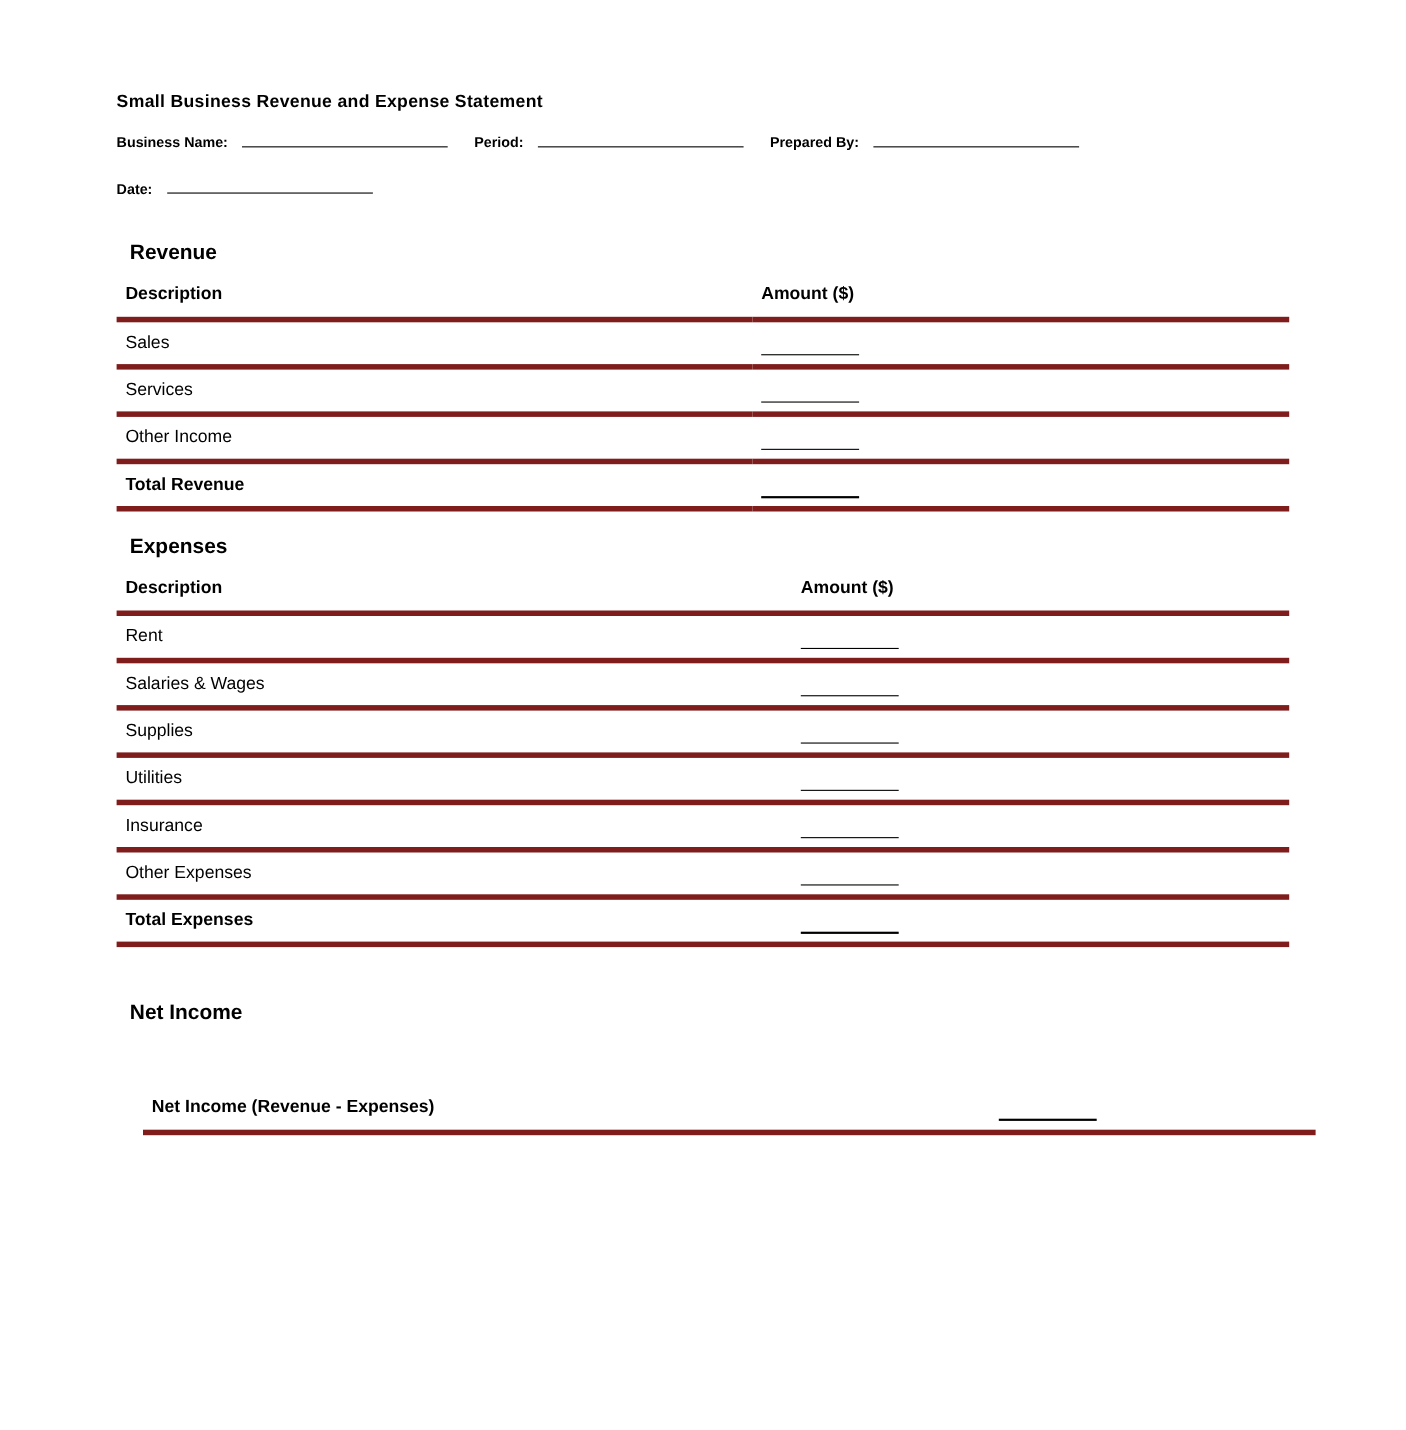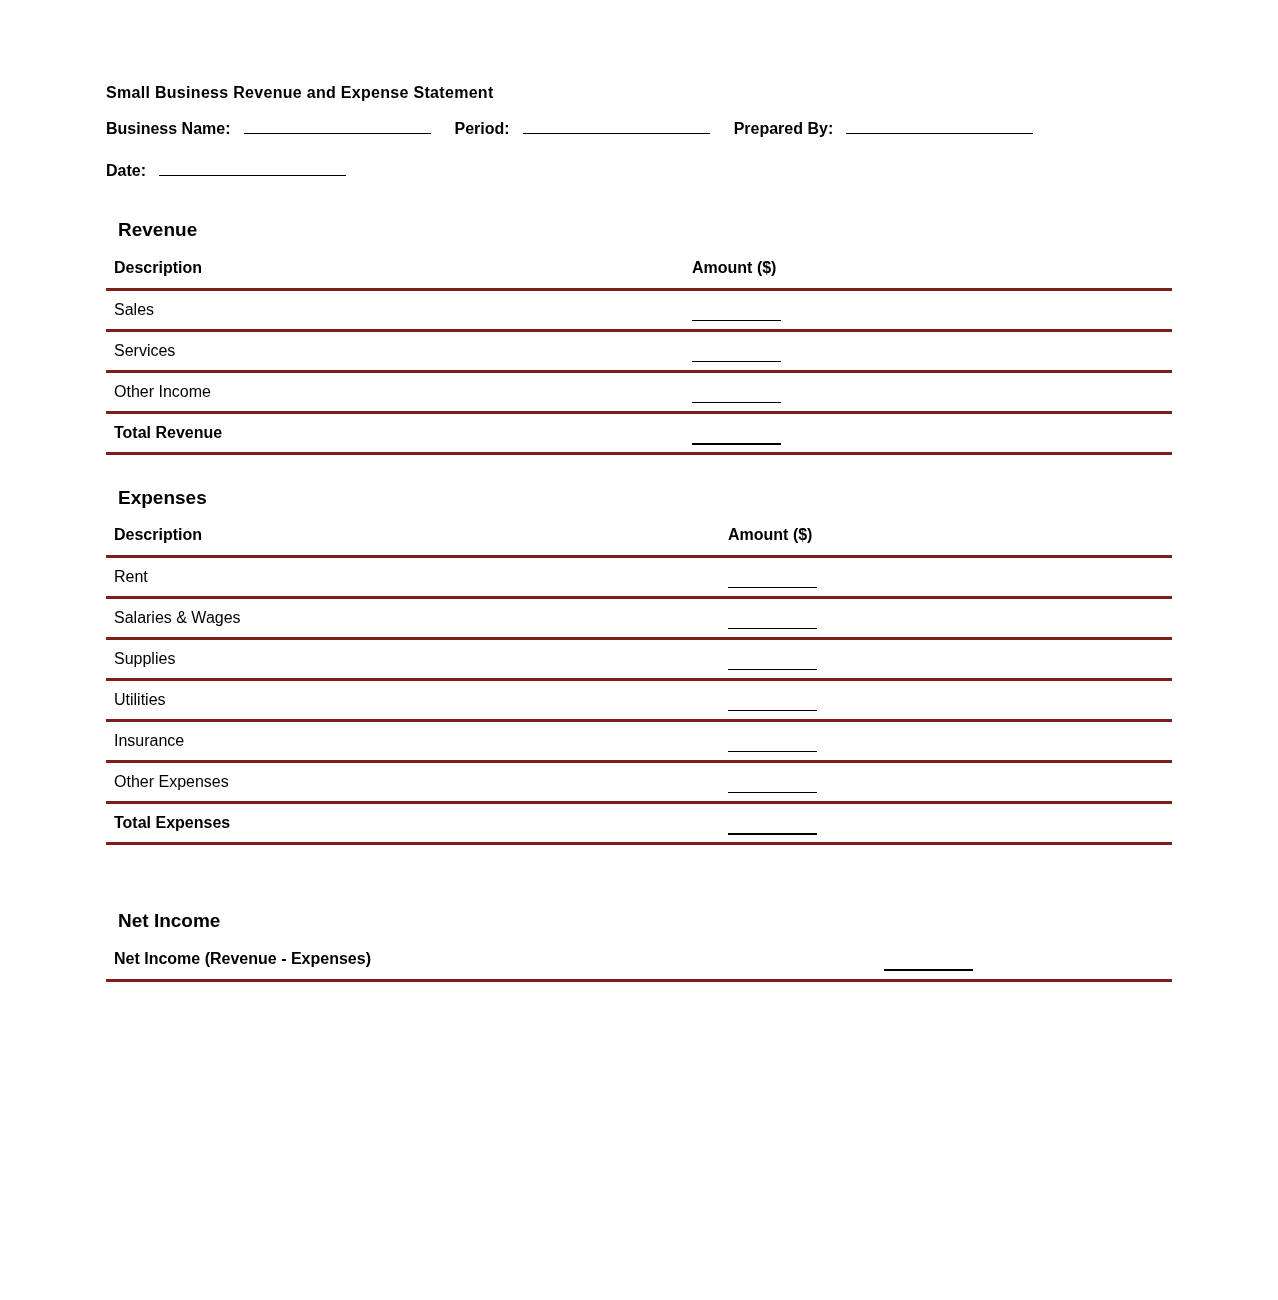--- a/index.html
+++ b/index.html
@@ -8,37 +8,37 @@
       font-family: "Liberation Sans", sans-serif; color: #000;
     }
     .page { position: absolute; left: 106px; top: 0; width: 1066px; }
     .title {
       position: absolute; top: 84px; left: 0;
       font-size: 16px; font-weight: bold; letter-spacing: 0.3px; margin: 0;
       white-space: nowrap;
     }
     .field-row {
       position: absolute; left: 0; display: flex; align-items: baseline;
-      font-size: 16px; font-weight: bold; white-space: nowrap;
+      font-size: 13px; font-weight: bold; white-space: nowrap;
     }
     .field { display: flex; align-items: baseline; margin-right: 24px; }
     .field-label { margin-right: 13px; }
     .blank-line {
       display: inline-block; width: 187px; height: 14px;
       border-bottom: 1px solid #000;
     }
     .section-title {
       position: absolute; left: 0; margin: 12px;
       font-size: 19px; font-weight: bold;
     }
     table {
       position: absolute; left: 0; width: 1066px;
       border-collapse: collapse; font-size: 16px;
     }
-    th, td { padding: 0 8px; height: 38px; text-align: left; border-bottom: 3px solid #7f1d1d; }
+    th, td { padding: 0 8px; height: 38px; text-align: left; border-bottom: 5px solid #7f1d1d; }
     th { font-weight: bold; height: 40px; }
     td.amount, th.amount { vertical-align: middle; }
     .amount-line {
       display: inline-block; width: 89px; height: 15px;
       border-bottom: 1px solid #000; vertical-align: middle; margin-top: 6px;
     }
     tr.total td { font-weight: bold; }
     tr.total .amount-line { border-bottom: 2px solid #000; }
     .net-row td { height: 40px; }
   </style>
@@ -140,21 +140,21 @@
         <td class="amount"><span class="amount-line"></span></td>
       </tr>
       <tr class="total">
         <td>Total Expenses</td>
         <td class="amount"><span class="amount-line"></span></td>
       </tr>
     </tbody>
   </table>
 
   <h2 class="section-title" style="top:898px;">Net Income</h2>
-  <table style="top:939px;">
+  <table style="top:987px;margin-left:24px;">
     <colgroup>
         <col style="width:770px">
         <col>
       </colgroup>
     <tbody>
       <tr class="total net-row">
         <td>Net Income (Revenue - Expenses)</td>
         <td class="amount"><span class="amount-line"></span></td>
       </tr>
     </tbody>

